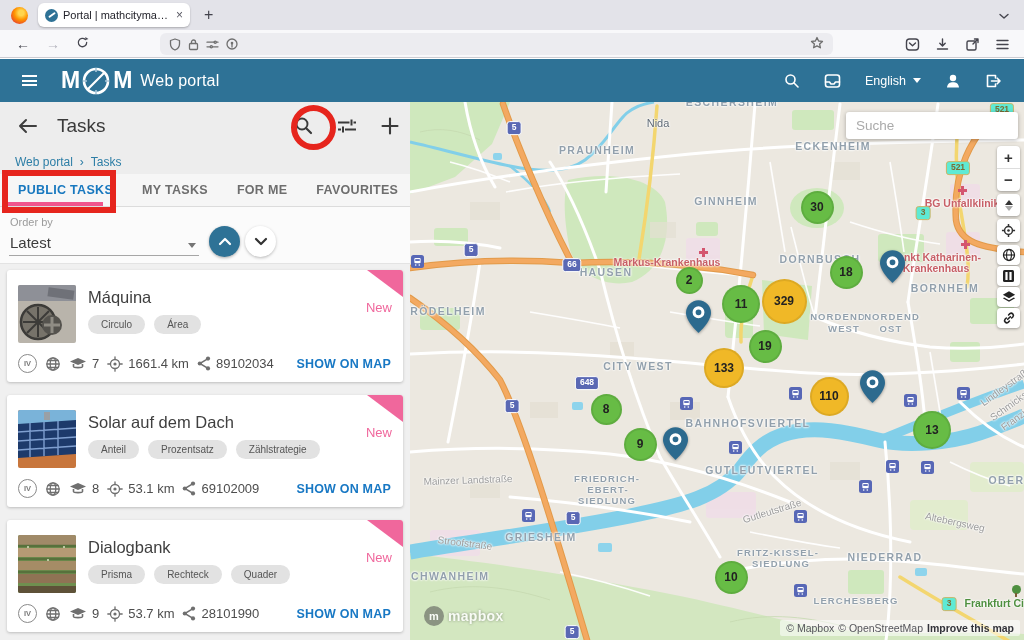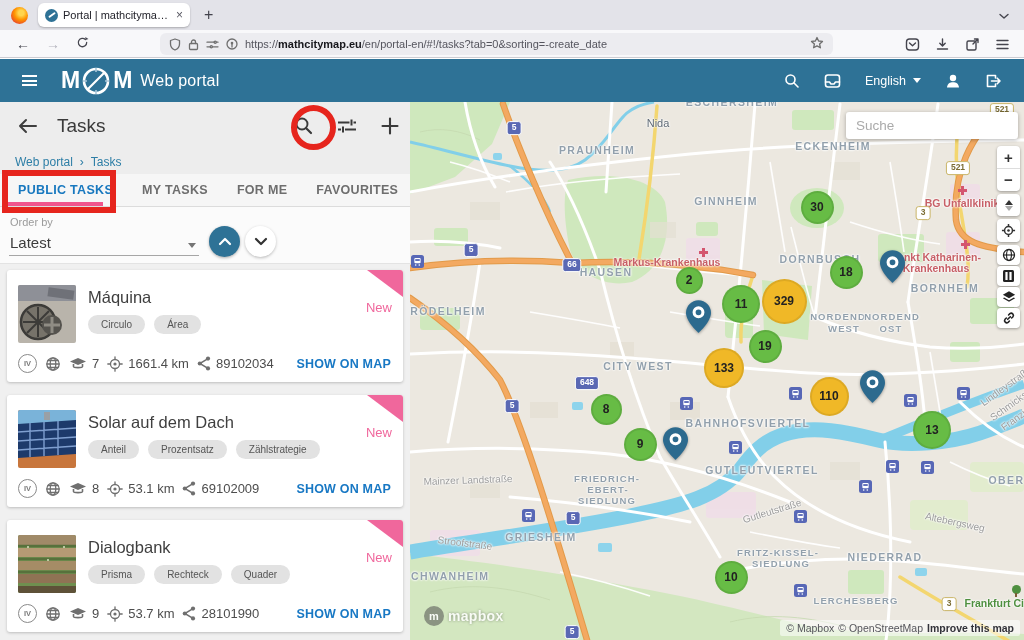--- a/index.html
+++ b/index.html
@@ -82,21 +82,21 @@
   .lbl.town { font-size:11px; color:#5f6a75; }
   .lbl.h  { font-size:10.5px; color:#c75f66; font-weight:600; }
   .lbl.p  { font-size:10.5px; color:#4e8f3f; font-weight:600; }
   .cluster { position:absolute; border-radius:50%; display:flex; align-items:center; justify-content:center;
              font-size:12px; font-weight:700; color:#222; border:2px solid rgba(0,0,0,.08); }
   .cluster.g { background:#67bc45; }
   .cluster.y { background:#f0b827; }
   .pin { position:absolute; filter:drop-shadow(0 1px 1.5px rgba(0,0,0,.35)); }
   .shield { position:absolute; transform:translate(-50%,-50%); font-size:8.5px; font-weight:700; padding:1px 4px; border-radius:3px; line-height:1.15; }
   .shield.b { background:#5a68b4; color:#fff; border:1px solid #fff; }
-  .shield.y { background:#ffffff; color:#7b6c33; border:1px solid #c9b467; }
+  .shield.y { background:#5eead4; color:#7b6c33; border:1px solid #c9b467; }
   .train { position:absolute; width:13px; height:13px; background:#5767b6; border-radius:2.5px; display:flex; align-items:center; justify-content:center; }
   .pond { position:absolute; background:#8ed4ec; border-radius:2px; }
   .mcross { position:absolute; width:9px; height:9px; }
   .mcross::before { content:""; position:absolute; left:3.2px; top:0; width:2.6px; height:9px; background:#d4556f; }
   .mcross::after  { content:""; position:absolute; left:0; top:3.2px; width:9px; height:2.6px; background:#d4556f; }
   .tree { position:absolute; width:10px; height:12px; }
   .tree::before { content:""; position:absolute; left:0.5px; top:0; width:9px; height:9px; border-radius:50%; background:#4e8f3f; }
   .tree::after { content:""; position:absolute; left:4px; top:8px; width:2px; height:4px; background:#7a5b36; }
   .searchbox { position:absolute; left:436px; top:10px; width:172px; height:27px; background:#fff; border:none; border-radius:3px;
                box-shadow:0 1px 4px rgba(0,0,0,.3); padding:0 10px; font-size:13.5px; color:#333; font-family:"Liberation Sans",sans-serif; }
@@ -169,21 +169,20 @@
     <svg width="13" height="11" viewBox="0 0 13 11" style="margin-left:7px">
         <path class="icg" d="M1 3.2 H8 M10.5 3.2 H12 M1 7.8 H4 M6.5 7.8 H12"></path>
         <circle class="icg" cx="9.2" cy="3.2" r="1.1"></circle>
         <circle class="icg" cx="5.3" cy="7.8" r="1.1"></circle>
       </svg>
     <svg width="12" height="12" viewBox="0 0 12 12" style="margin-left:7px">
         <circle class="icg" cx="6" cy="6" r="5"></circle>
         <circle cx="6" cy="5" r="1.3" fill="#6f6f6f"></circle>
         <path class="icg" d="M6 6.3 V9"></path>
       </svg>
-    <span class="url-main"><span>https://</span><b class="dom">mathcitymap.eu</b><span>/en/portal-en/#!/tasks?tab=0&amp;sorting=-create_date</span></span>
     <span class="url-star">
       <svg width="14" height="14" viewBox="0 0 14 14">
           <path class="icg" d="M7 1.5 L8.6 5 L12.5 5.4 L9.6 8 L10.4 11.8 L7 9.9 L3.6 11.8 L4.4 8 L1.5 5.4 L5.4 5 Z"></path>
         </svg>
     </span>
   </div>
   <div class="nav-right">
     <svg width="15" height="15" viewBox="0 0 15 15">
         <rect class="ic" x="1.5" y="2" width="12" height="11" rx="3"></rect>
         <path class="ic" d="M4.5 6 L7.5 8.8 L10.5 6"></path>

